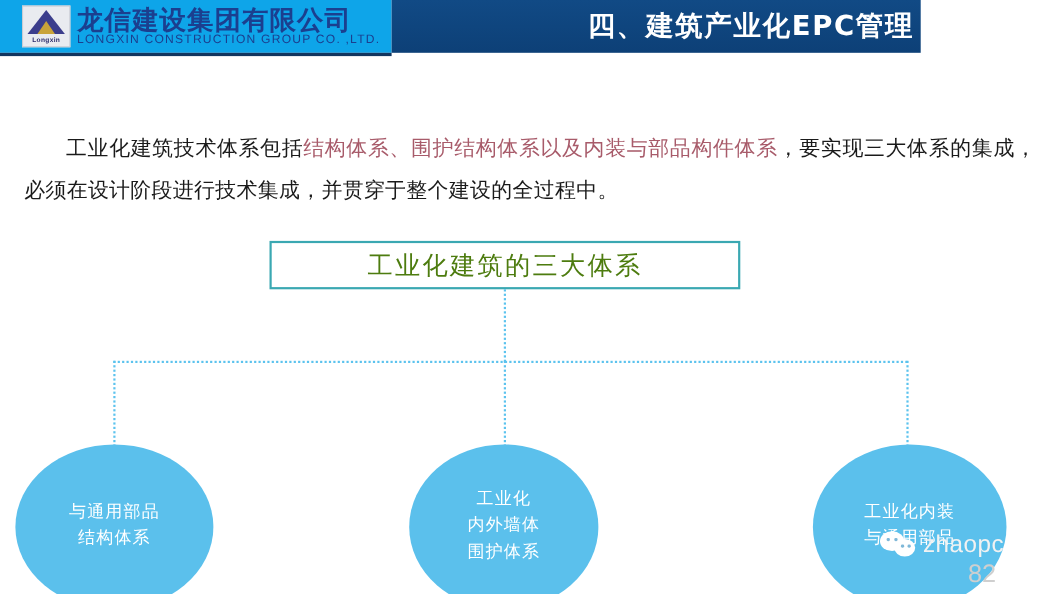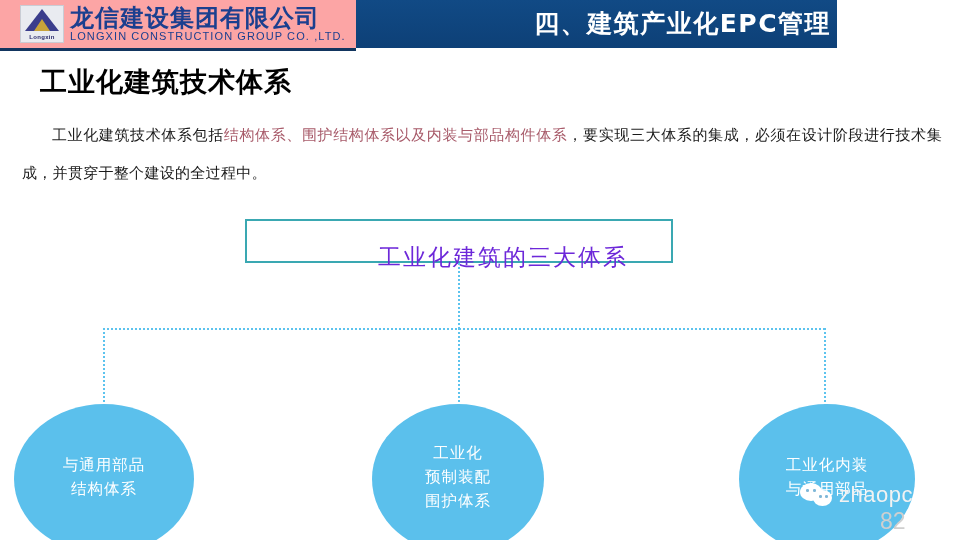--- a/index.html
+++ b/index.html
@@ -19,21 +19,21 @@
   
   #header {
     position: absolute;
     left: 0; top: 0;
     width: 960px; height: 48px;
   }
   #header-logo-area {
     position: absolute;
     left: 0; top: 0;
     width: 356px; height: 48px;
-    background: #fca5a5;
+    background: #0ea5e9;
   }
   #logo-mark {
     position: absolute;
     left: 20px; top: 5px;
     width: 44px; height: 38px;
     background: #e9ebf0;
     border: 1px solid #c9ccd4;
     box-sizing: border-box;
   }
   #logo-triangle {
@@ -121,51 +121,50 @@
     letter-spacing: 1px;
     white-space: nowrap;
   }
 
   
   #body-text {
     position: absolute;
     left: 22px; top: 116px;
     width: 920px;
     font-family: "DejaVu Sans", "Liberation Sans", sans-serif;
-    font-size: 15px;
+    font-size: 19px;
     line-height: 38px;
     color: #1a1a1a;
     text-align: justify;
     text-indent: 2em;
     letter-spacing: 0.3px;
   }
   #body-text .hl { color: #a85b6a; }
 
   
   #central-box {
     position: absolute;
     left: 245px; top: 219px;
     width: 428px; height: 44px;
     border: 2px solid #3aa8b2;
     background: #ffffff;
     box-sizing: border-box;
   }
   #central-box-label {
     position: absolute;
-    left: 0; top: 16px;
+    left: 0; top: 0;
     width: 100%; height: 100%;
     display: flex;
     align-items: center;
     justify-content: center;
     font-family: "DejaVu Sans", "Liberation Sans", sans-serif;
     font-size: 23px;
-    color: #6d28d9;
+    color: #4d7c0f;
     letter-spacing: 2px;
     white-space: nowrap;
-    padding-left: 44px;
   }
 
   
   .conn-v {
     position: absolute;
     width: 0;
     border-left: 2px dotted #5cc3ee;
   }
   .conn-h {
     position: absolute;
@@ -267,21 +266,20 @@
       <div id="logo-en">LONGXIN CONSTRUCTION GROUP CO. ,LTD.</div>
     </div>
 
     <div id="header-band">
       <div id="header-title">四、建筑产业化EPC管理</div>
     </div>
 
     <div id="header-rule"></div>
   </div>
 
-  <div id="slide-title">工业化建筑技术体系</div>
 
   <div id="body-text">
     <span>工业化建筑技术体系包括</span><span class="hl">结构体系、围护结构体系以及内装与部品构件体系</span><span>，要实现三大体系的集成，必须在设计阶段进行技术集成，并贯穿于整个建设的全过程中。</span>
   </div>
 
   <div id="central-box">
     <div id="central-box-label">工业化建筑的三大体系</div>
   </div>
 
   <div id="conn-stem" class="conn-v"></div>
@@ -290,21 +288,21 @@
   <div id="conn-mid" class="conn-v"></div>
   <div id="conn-right" class="conn-v"></div>
 
   <div id="node-structure" class="node">
     <div class="node-label">与通用部品
 结构体系</div>
   </div>
 
   <div id="node-envelope" class="node">
     <div class="node-label">工业化
-预制装配
+内外墙体
 围护体系</div>
   </div>
 
   <div id="node-interior" class="node">
     <div class="node-label">工业化内装
 与通用部品</div>
   </div>
 
   <div id="watermark">
     <div id="wechat-icon">

